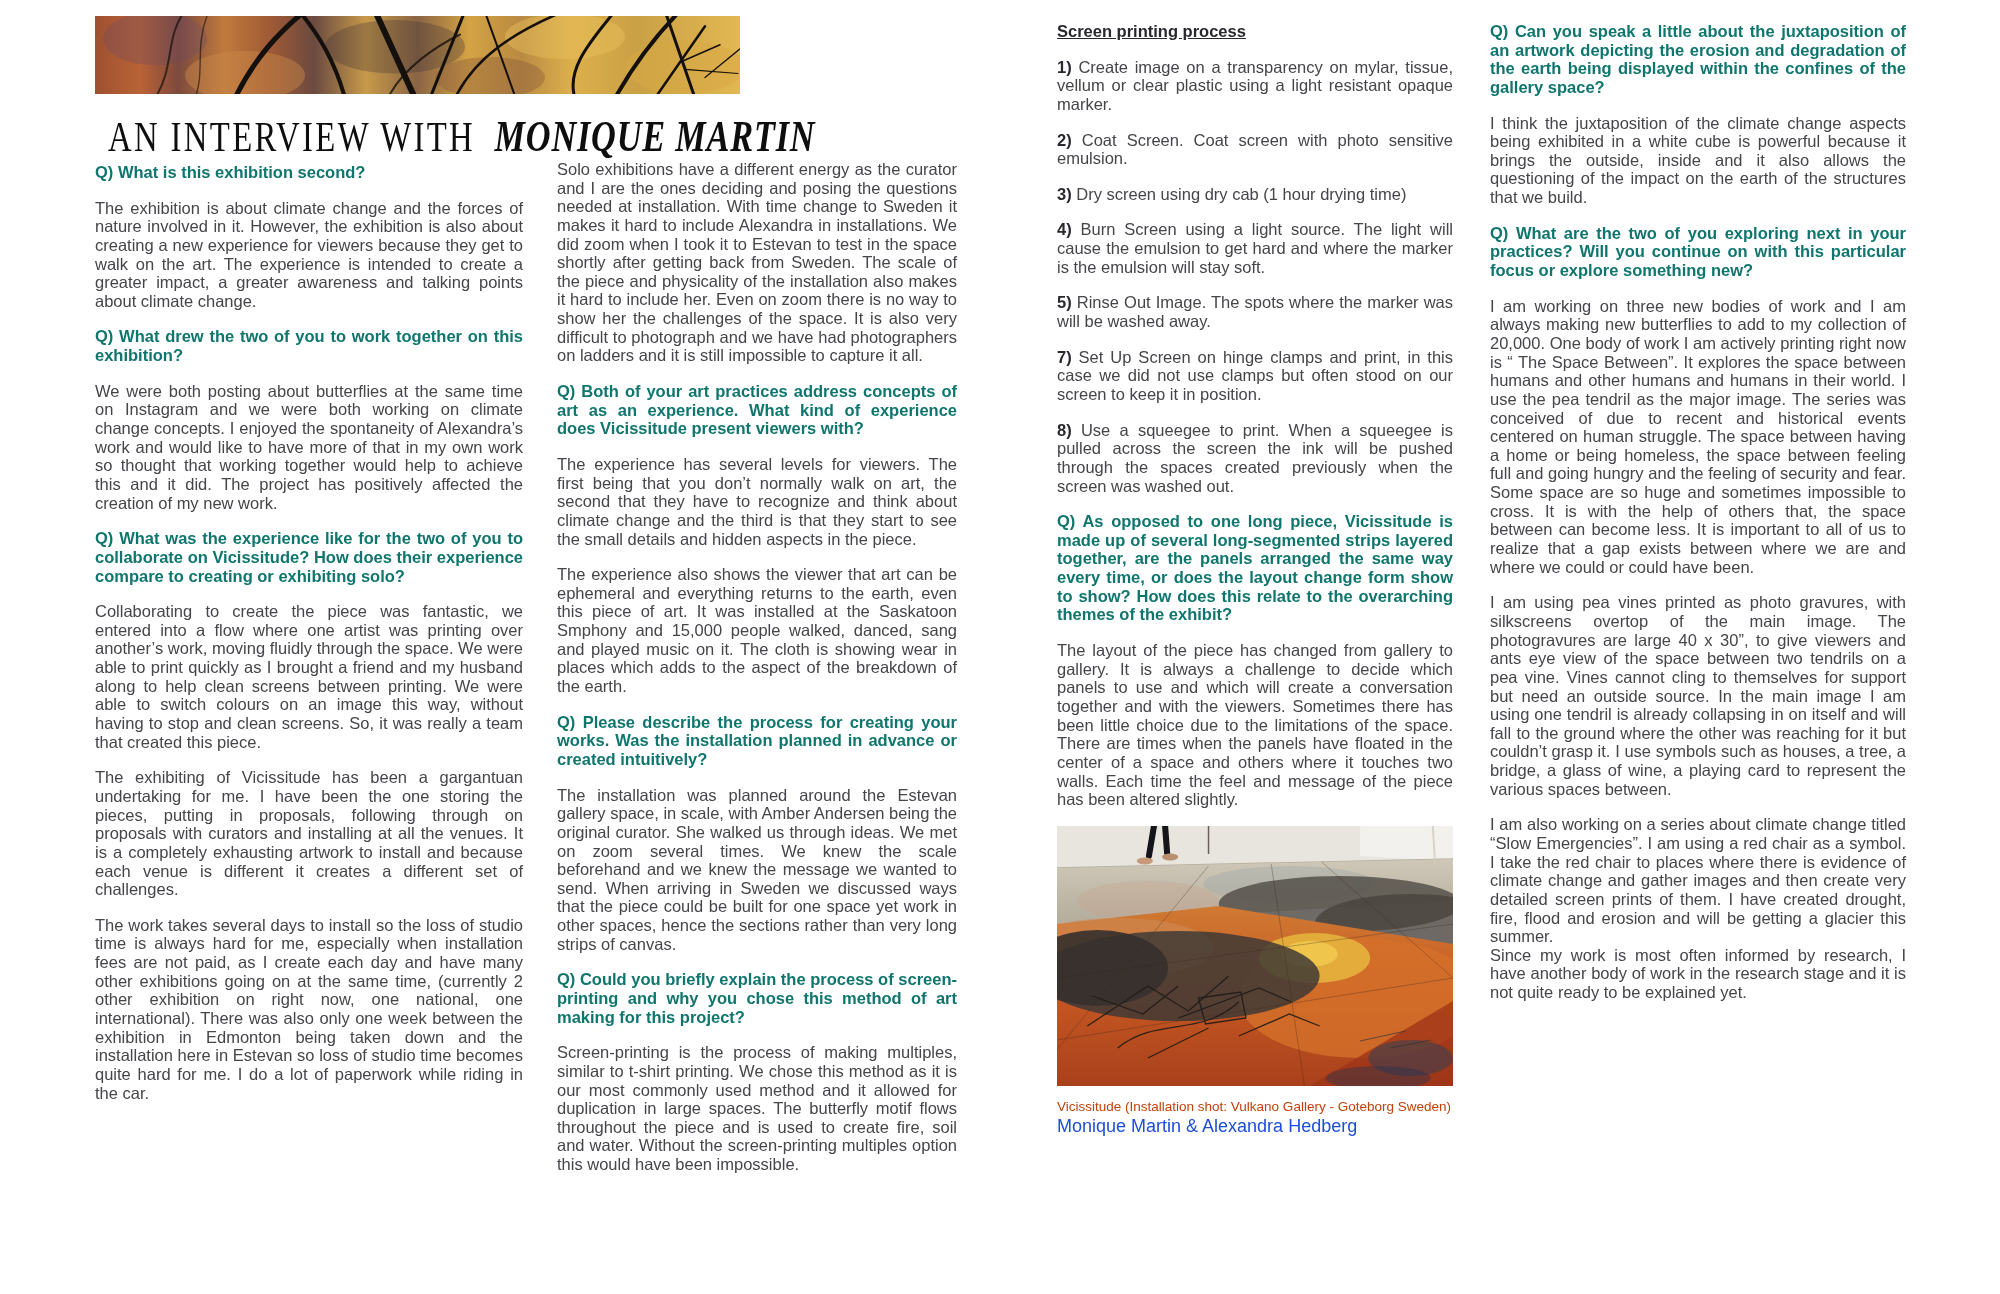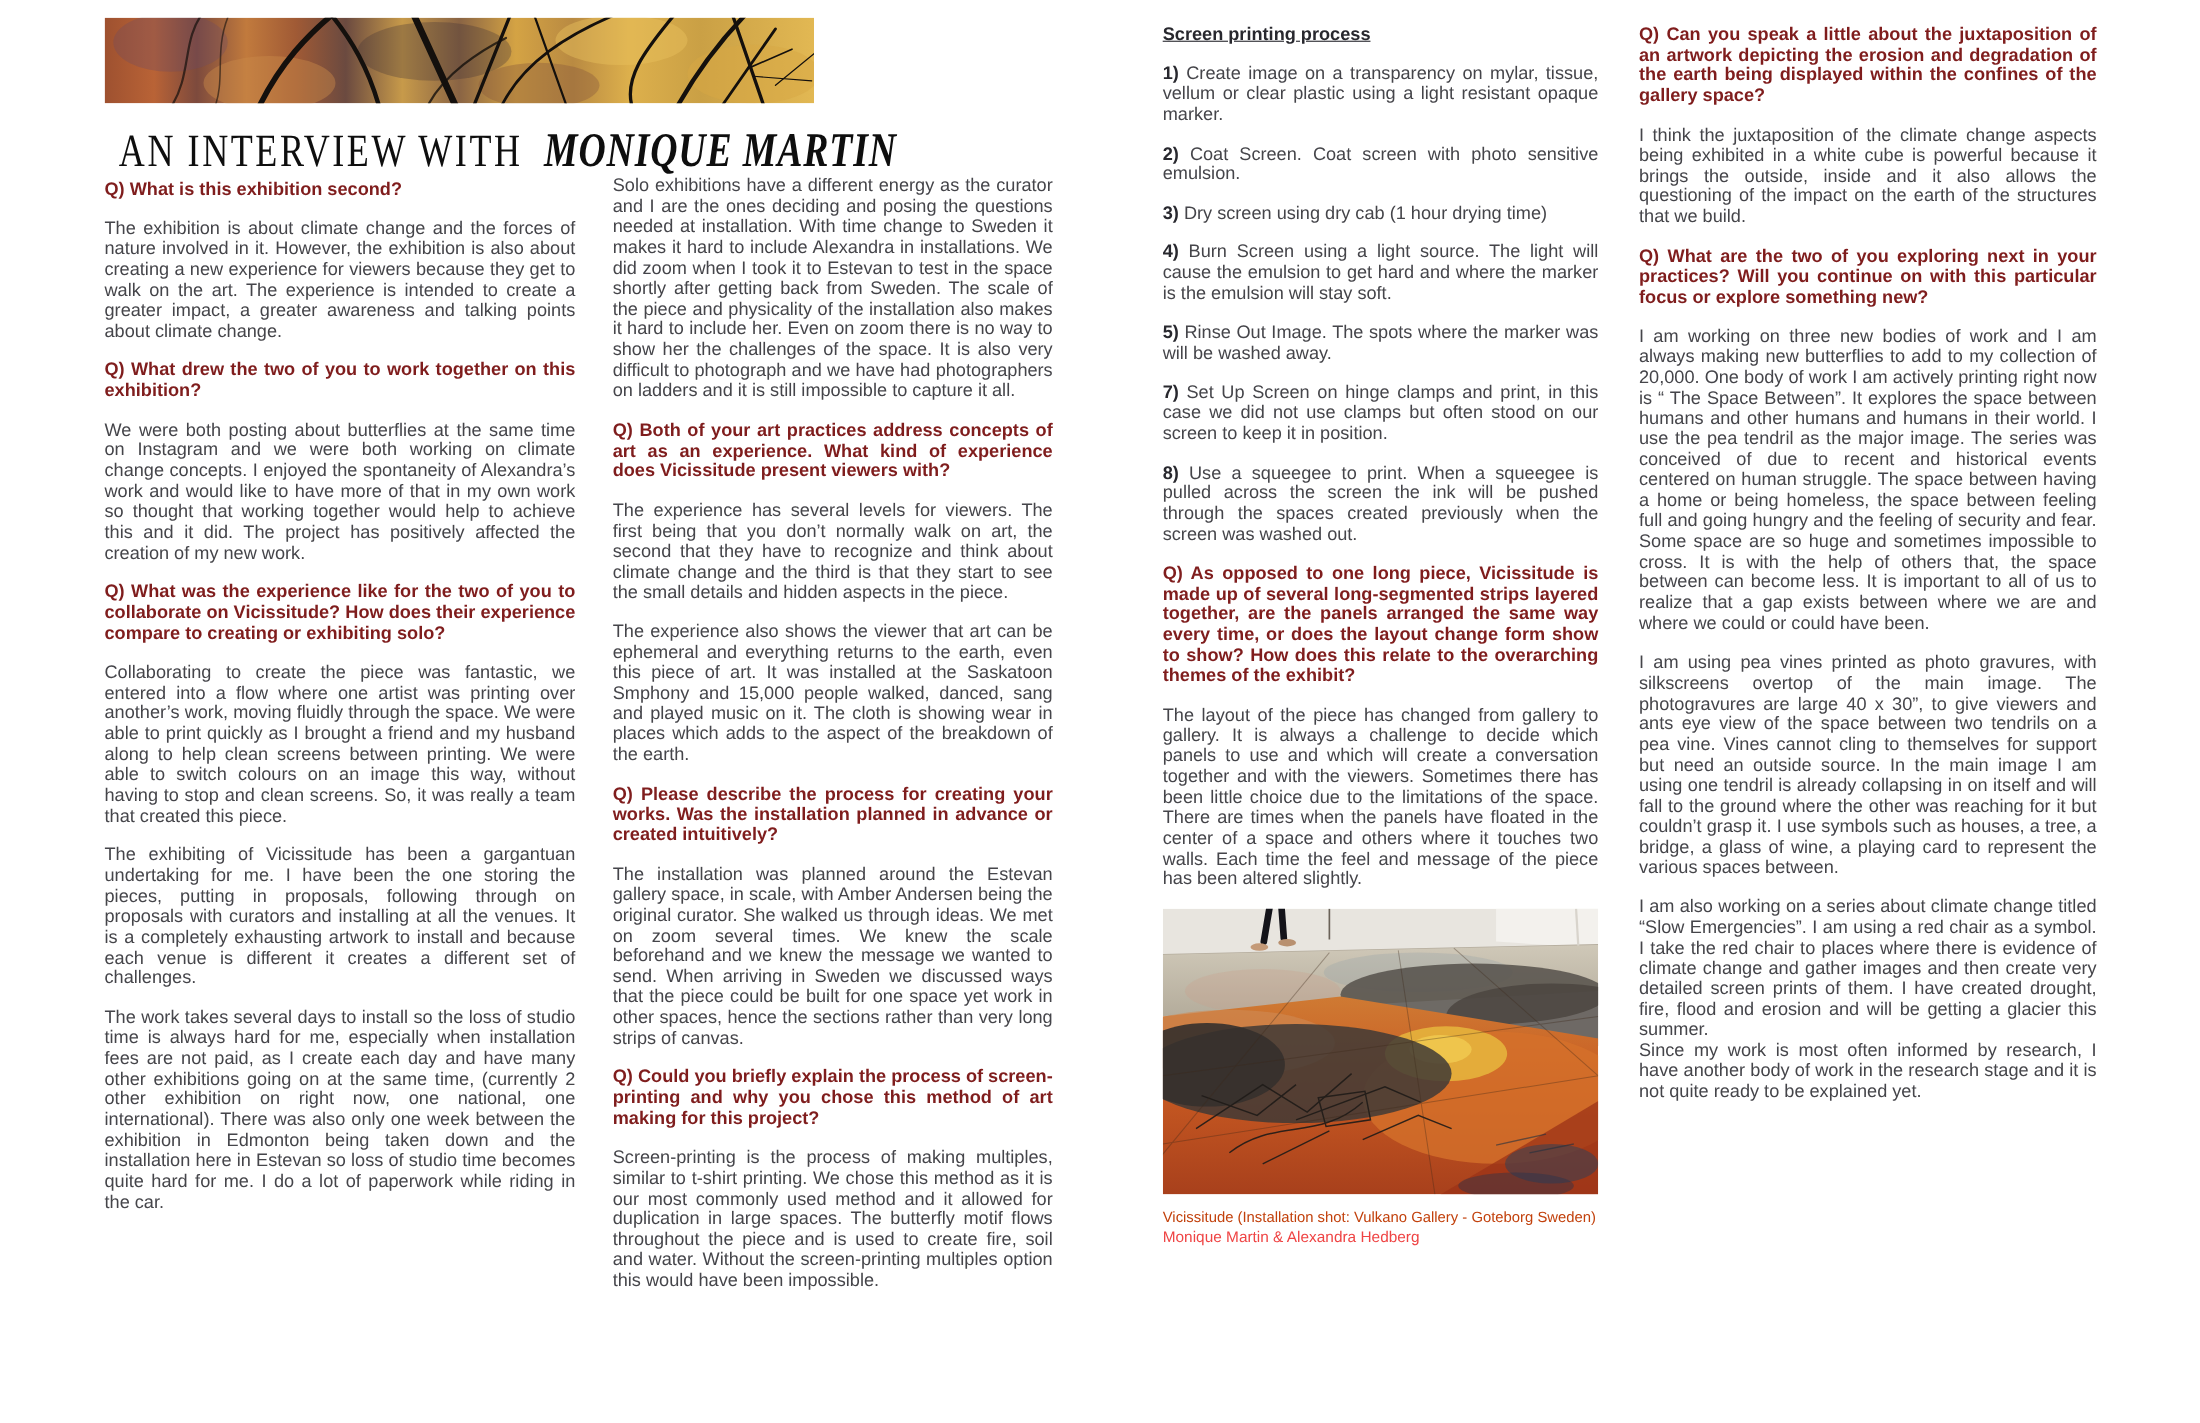--- a/index.html
+++ b/index.html
@@ -20,25 +20,25 @@
               font-size:44px;letter-spacing:1px;color:#0e0e0e;margin-left:16px;}
 
   
   .col{position:absolute;text-align:justify;font-size:16.5px;line-height:1.13;}
   .col1{left:95px;  top:163px; width:428px;}
   .col2{left:557px; top:160px; width:400px;}
   .col3{left:1057px;top:22px;  width:396px;}
   .col4{left:1490px;top:22px;  width:416px;}
 
   .blk{margin:0 0 17px 0;}
-  .blk.q{font-weight:700;color:#7f1d1d;}
+  .blk.q{font-weight:700;color:#0f766e;}
   .blk.heading{font-weight:700;color:#28282e;text-decoration:underline;text-align:left;}
   .blk.step b{color:#28282e;}
   .blk.caption_i{font-size:13.5px;line-height:1.3;margin:0;text-align:left;color:#c2410c;}
-  .blk.caption{font-size:14px;line-height:1.3;margin:0;text-align:left;color:#ef4444;}
+  .blk.caption{font-size:18px;line-height:1.3;margin:0;text-align:left;color:#1d4ed8;}
 
   
   .photo{width:100%;height:260px;margin:6px 0 12px 0;padding:0;overflow:hidden;}
   .photo svg{display:block;width:100%;height:100%;}
 </style>
 </head>
 <body>
 
 <div class="page">
 

